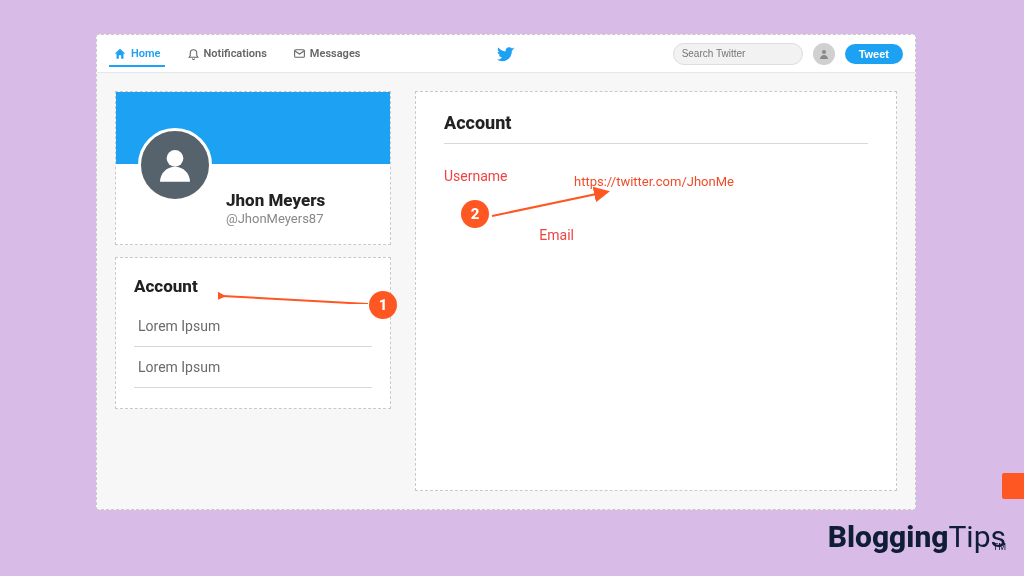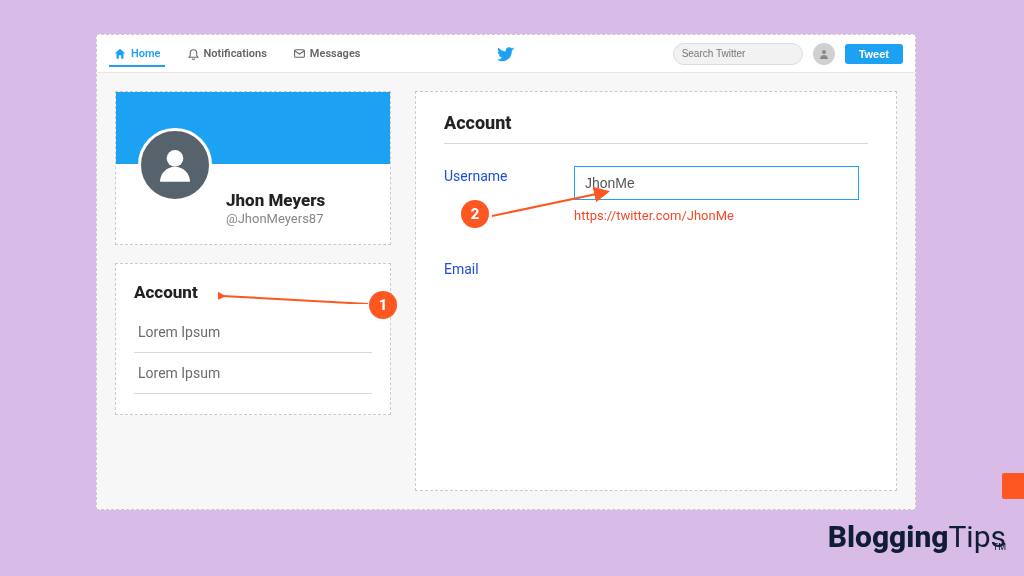--- a/index.html
+++ b/index.html
@@ -82,39 +82,39 @@
     }
     .avatar-small {
       width: 22px; height: 22px; border-radius: 50%;
       background: #d0d0d0;
       display: flex; align-items: center; justify-content: center;
     }
     .tweet-btn {
       background: #1da1f2;
       color: #fff;
       border: none;
-      border-radius: 3px;
+      border-radius: 10px;
       padding: 4px 14px;
       font-size: 11px;
       font-weight: 700;
       cursor: pointer;
     }
 
     
     .main {
       display: flex;
       gap: 24px;
       padding: 18px 18px;
       height: calc(100% - 38px);
     }
     .left-col {
       width: 276px;
       display: flex;
       flex-direction: column;
-      gap: 18px;
+      gap: 12px;
     }
     .card {
       background: #fff;
       border: 1px dashed #c9c9c9;
     }
     .profile-card {
       overflow: hidden;
     }
     .cover {
       height: 72px;
@@ -177,21 +177,21 @@
       border-bottom: 1px solid #d8d8d8;
     }
     .form-row {
       display: flex;
       margin-top: 22px;
       align-items: flex-start;
     }
     .form-label {
       width: 130px;
       font-size: 14px;
-      color: #1d4ed8;
+      color: #ef4444;
       padding-top: 2px;
     }
     .form-field {
       flex: 1;
     }
     .error-text {
       color: #f04c29;
       font-size: 13px;
       margin-bottom: 8px;
     }
@@ -366,27 +366,26 @@
       </div>
     </div>
 
     <div class="right-col">
       <div class="card settings-card">
         <div class="settings-title">Account</div>
 
         <div class="form-row">
           <div class="form-label">Username</div>
           <div class="form-field">
-            <input class="text-input" type="text" value="JhonMe" style="">
             <div class="url-text">https://twitter.com/JhonMe</div>
           </div>
         </div>
 
         <div class="form-row" style="margin-top:30px;">
-          <div class="form-label" style="padding-top:8px;">Email</div>
+          <div class="form-label" style="padding-top:8px;text-align:right;">Email</div>
         </div>
       </div>
     </div>
 
   </div>
 </div>
 
 <div class="annotation-badge" style="left:369px; top:291px;">1</div>
 <svg class="arrow-svg" style="left:218px; top:282px;" width="152" height="22">
   <defs>

